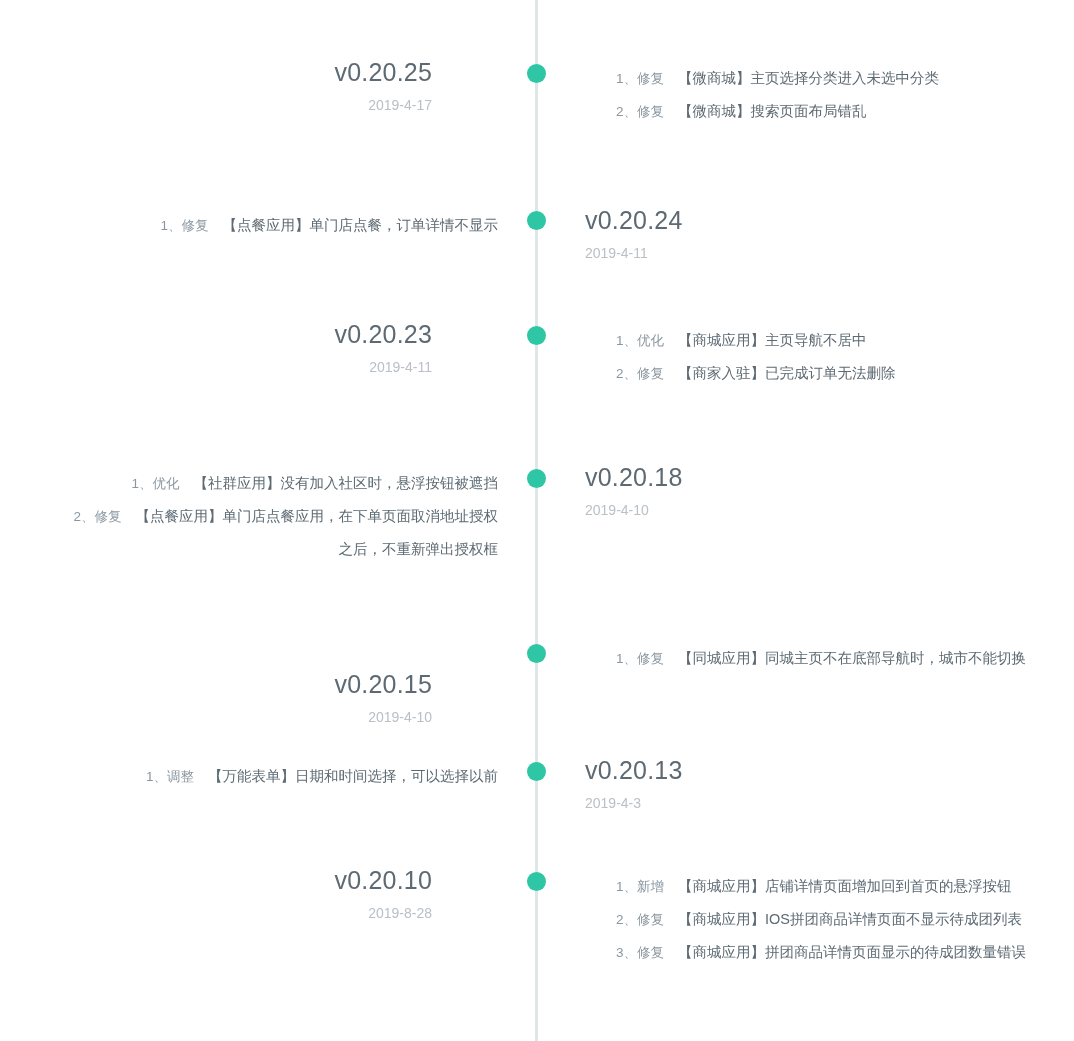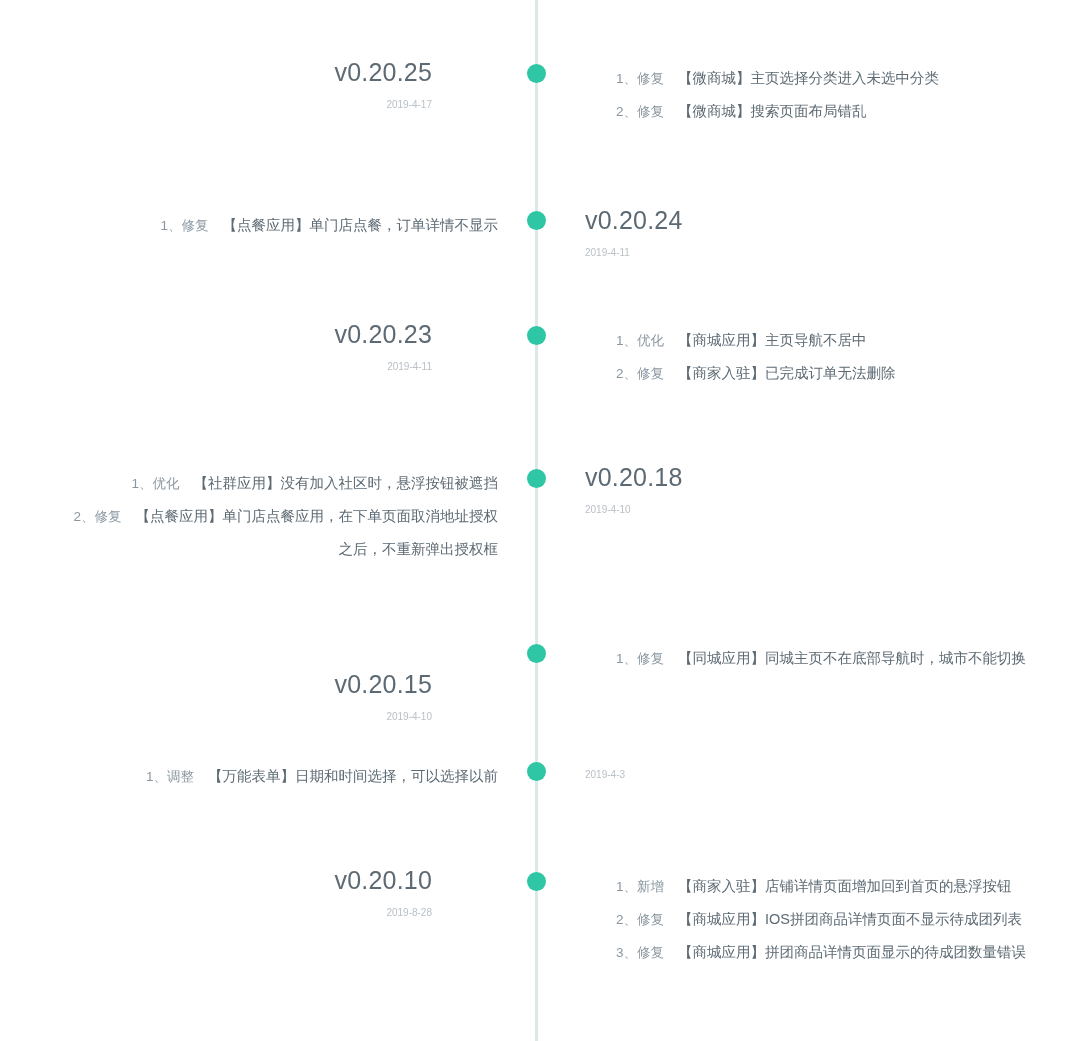--- a/index.html
+++ b/index.html
@@ -67,21 +67,21 @@
   }
   .entry-version {
     font-size: 25px;
     color: #5d6a73;
     line-height: 28px;
     letter-spacing: 0.2px;
     font-weight: 400;
     white-space: nowrap;
   }
   .entry-date {
-    font-size: 10px;
+    font-size: 14px;
     color: #b9c0c6;
     line-height: 24px;
     margin-top: 7px;
     white-space: nowrap;
   }
 
   
   .entry-changes {
     position: absolute;
     width: 470px;
@@ -171,31 +171,32 @@
         <div class="entry-version">v0.20.15</div>
         <div class="entry-date">2019-4-10</div>
       </div>
       <div class="entry-changes side-right" style="top: 642px;">
         <div class="change-line"><span class="change-prefix">1、修复</span><span class="change-gap"></span><span class="change-body">【同城应用】同城主页不在底部导航时，城市不能切换</span></div>
       </div>
     </div>
     <div class="timeline-entry">
       <div class="entry-dot" style="top: 762px; background: rgb(46, 198, 164);"></div>
       <div class="entry-meta side-right" style="top: 756px;">
+        <div class="entry-version">v0.20.13</div>
         <div class="entry-date">2019-4-3</div>
       </div>
       <div class="entry-changes side-left" style="top: 760px;">
         <div class="change-line"><span class="change-prefix">1、调整</span><span class="change-gap"></span><span class="change-body">【万能表单】日期和时间选择，可以选择以前</span></div>
       </div>
     </div>
     <div class="timeline-entry">
       <div class="entry-dot" style="top: 872px; background: rgb(46, 198, 164);"></div>
       <div class="entry-meta side-left" style="top: 866px;">
         <div class="entry-version">v0.20.10</div>
         <div class="entry-date">2019-8-28</div>
       </div>
       <div class="entry-changes side-right" style="top: 870px;">
-        <div class="change-line"><span class="change-prefix">1、新增</span><span class="change-gap"></span><span class="change-body">【商家入驻】店铺详情页面增加回到首页的悬浮按钮</span></div>
+        <div class="change-line"><span class="change-prefix">1、新增</span><span class="change-gap"></span><span class="change-body">【商城应用】店铺详情页面增加回到首页的悬浮按钮</span></div>
         <div class="change-line"><span class="change-prefix">2、修复</span><span class="change-gap"></span><span class="change-body">【商城应用】IOS拼团商品详情页面不显示待成团列表</span></div>
         <div class="change-line"><span class="change-prefix">3、修复</span><span class="change-gap"></span><span class="change-body">【商城应用】拼团商品详情页面显示的待成团数量错误</span></div>
       </div>
     </div>
   </div>
 
 </body></html>

